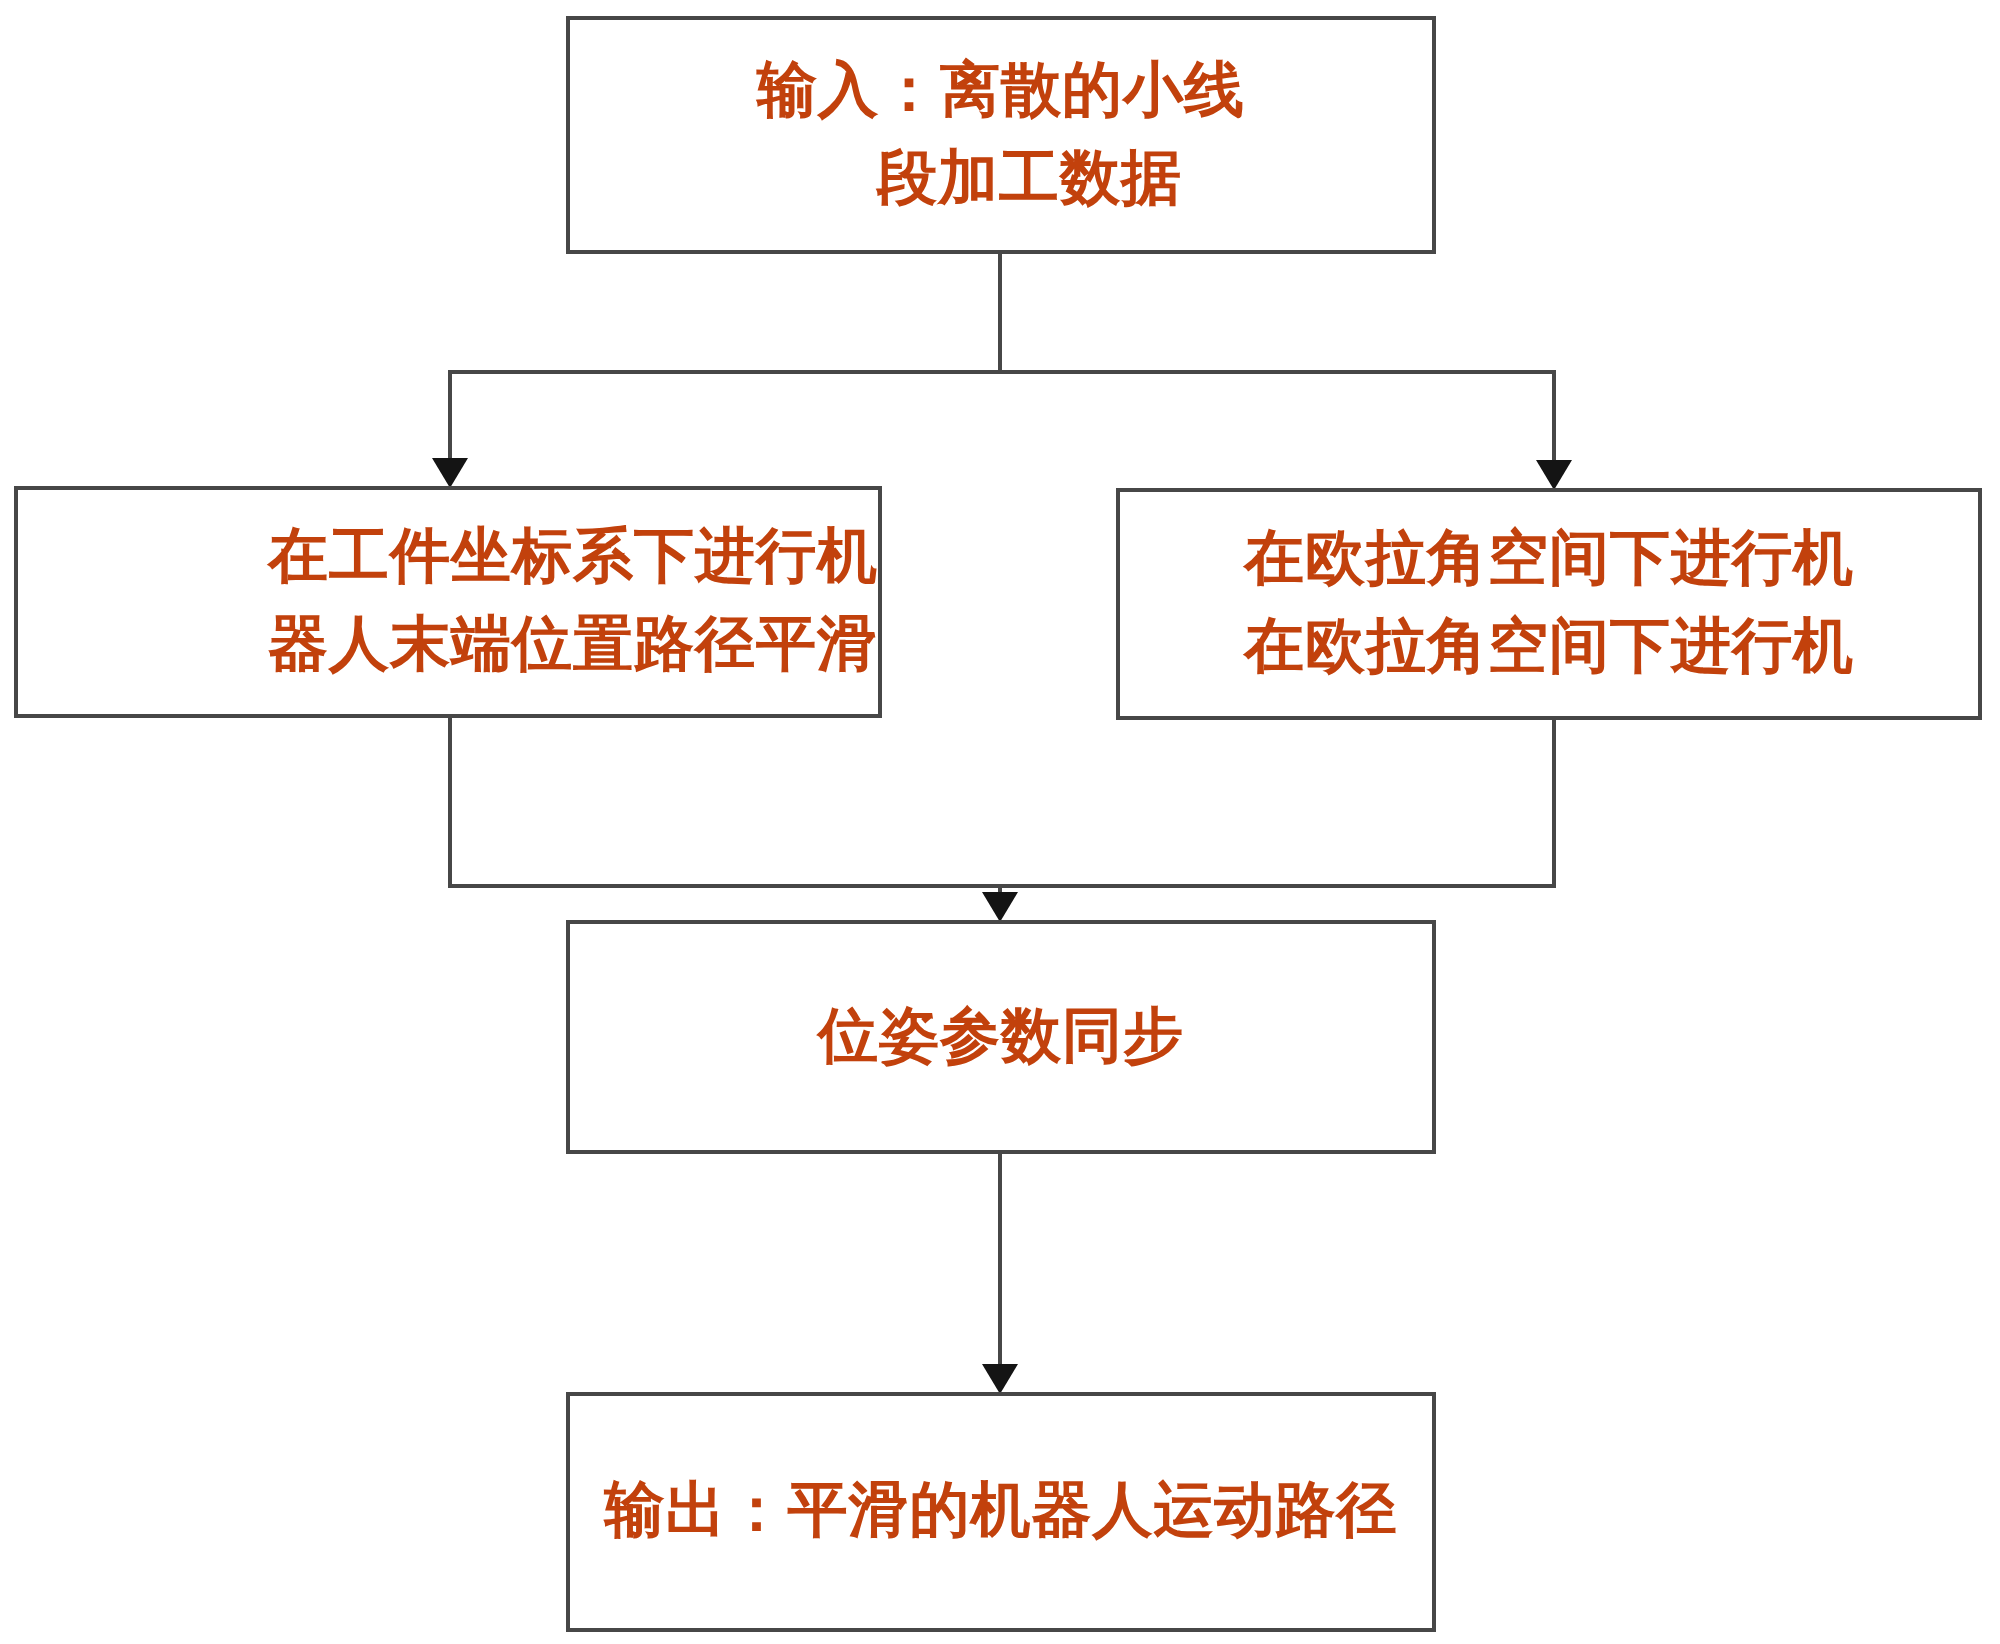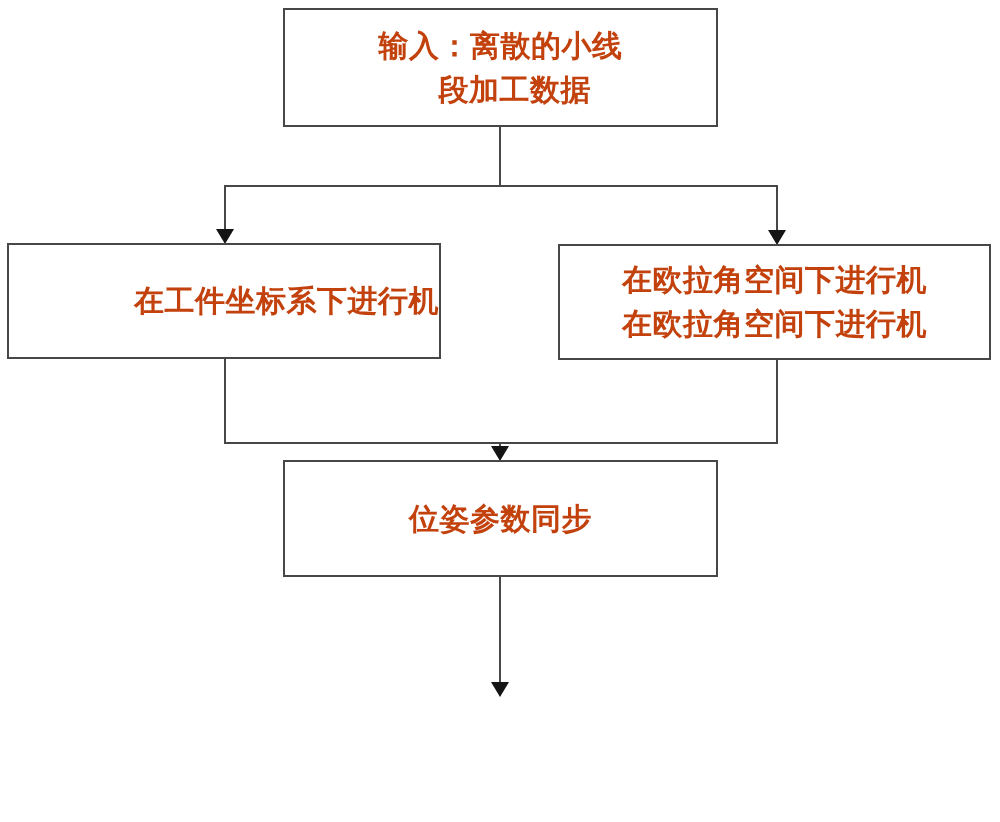--- a/index.html
+++ b/index.html
@@ -74,34 +74,38 @@
 
   <div class="vline" id="c-input-stem"></div>
   <div class="hline" id="c-split-bar"></div>
   <div class="vline" id="c-split-left"></div>
   <div class="vline" id="c-split-right"></div>
   <div class="arrow" id="a-left"></div>
   <div class="arrow" id="a-right"></div>
 
   <div class="node" id="node-pos">
     <div>在工件坐标系下进行机</div>
+    <div>器人末端位置路径平滑</div>
   </div>
 
   <div class="node" id="node-ori">
     <div>在欧拉角空间下进行机</div>
     <div>在欧拉角空间下进行机</div>
   </div>
 
   <div class="vline" id="c-left-riser"></div>
   <div class="vline" id="c-right-riser"></div>
   <div class="hline" id="c-merge-bar"></div>
   <div class="vline" id="c-merge-stem"></div>
   <div class="arrow" id="a-sync"></div>
 
   <div class="node" id="node-sync">
     <div>位姿参数同步</div>
   </div>
 
   <div class="vline" id="c-sync-output"></div>
   <div class="arrow" id="a-output"></div>
 
+  <div class="node" id="node-output">
+    <div>输出：平滑的机器人运动路径</div>
+  </div>
 
 </div>
 
 </body></html>

